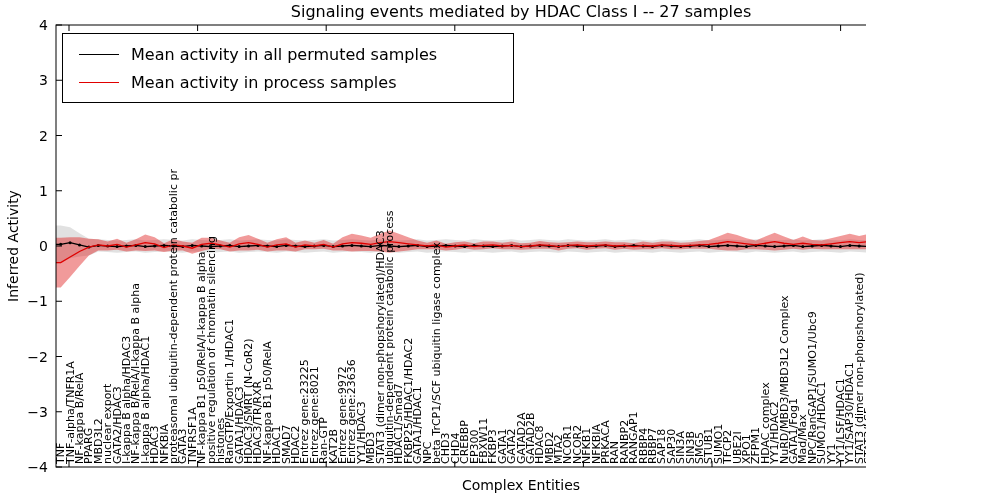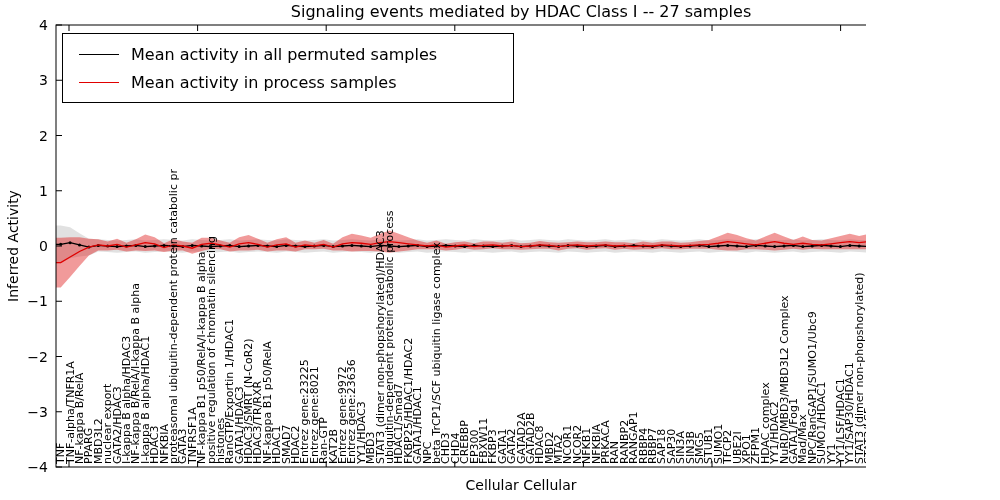--- a/index.html
+++ b/index.html
@@ -17,21 +17,21 @@
                margin:0 12px 0 6px;flex:0 0 auto;}
   .legend-label{font-size:16px;white-space:nowrap;}
   svg text{font-family:"DejaVu Sans",sans-serif;}
 </style>
 </head>
 <body>
 
 <div class="fig">
   <div class="title">Signaling events mediated by HDAC Class I -- 27 samples</div>
   <div class="ylabel">Inferred Activity</div>
-  <div class="xlabel">Cellular Cellular</div>
+  <div class="xlabel">Complex Entities</div>
 
   <svg id="plot-svg" width="1000" height="500" viewBox="0 0 1000 500">
       <polygon points="56,225.5575 60.696969696969695,225.5575 70.0909090909091,227.215 79.48484848484848,233.2925 88.87878787878788,238.8175 98.27272727272728,239.37 107.66666666666666,239.92249999999999 117.06060606060606,240.47500000000002 126.45454545454545,239.92249999999999 135.84848484848484,239.37 145.24242424242425,240.47500000000002 154.63636363636363,239.92249999999999 164.03030303030303,239.37 173.42424242424244,239.92249999999999 182.8181818181818,240.47500000000002 192.21212121212122,239.37 201.6060606060606,239.92249999999999 211,240.47500000000002 220.3939393939394,239.92249999999999 229.78787878787878,239.37 239.1818181818182,240.47500000000002 248.57575757575756,239.92249999999999 257.969696969697,239.37 267.3636363636364,239.92249999999999 276.75757575757575,240.47500000000002 286.1515151515151,239.37 295.5454545454545,239.92249999999999 304.93939393939394,240.47500000000002 314.3333333333333,239.92249999999999 323.72727272727275,239.37 333.1212121212121,240.47500000000002 342.5151515151515,239.92249999999999 351.90909090909093,239.37 361.3030303030303,239.92249999999999 370.6969696969697,240.47500000000002 380.09090909090907,239.37 389.4848484848485,239.92249999999999 398.8787878787879,240.47500000000002 408.27272727272725,239.92249999999999 417.6666666666667,239.37 427.06060606060606,240.47500000000002 436.45454545454544,239.92249999999999 445.8484848484849,239.37 455.24242424242425,239.92249999999999 464.6363636363636,240.47500000000002 474.030303030303,239.37 483.42424242424244,239.92249999999999 492.8181818181818,240.47500000000002 502.2121212121212,239.92249999999999 511.6060606060606,239.37 521,240.47500000000002 530.3939393939394,239.92249999999999 539.7878787878788,239.37 549.1818181818182,239.92249999999999 558.5757575757575,240.47500000000002 567.969696969697,239.37 577.3636363636364,239.92249999999999 586.7575757575758,240.47500000000002 596.1515151515151,239.92249999999999 605.5454545454545,239.37 614.939393939394,240.47500000000002 624.3333333333334,239.92249999999999 633.7272727272727,239.37 643.1212121212121,239.92249999999999 652.5151515151515,240.47500000000002 661.9090909090909,239.37 671.3030303030303,239.92249999999999 680.6969696969697,240.47500000000002 690.0909090909091,239.92249999999999 699.4848484848485,239.37 708.8787878787879,240.47500000000002 718.2727272727273,239.92249999999999 727.6666666666666,239.37 737.060606060606,239.92249999999999 746.4545454545455,240.47500000000002 755.8484848484849,239.37 765.2424242424242,239.92249999999999 774.6363636363636,240.47500000000002 784.030303030303,239.92249999999999 793.4242424242424,239.37 802.8181818181819,240.47500000000002 812.2121212121212,239.92249999999999 821.6060606060606,239.37 831,239.92249999999999 840.3939393939394,240.47500000000002 849.7878787878788,239.37 859.1818181818181,239.92249999999999 868.5757575757576,240.47500000000002 877.969696969697,239.92249999999999 887.3636363636364,239.37 896.7575757575758,240.47500000000002 906.1515151515151,239.92249999999999 915.5454545454545,239.37 924.939393939394,239.92249999999999 934.3333333333334,240.47500000000002 943.7272727272727,239.37 953.1212121212121,239.92249999999999 962.5151515151515,240.47500000000002 971.9090909090909,239.92249999999999 981.3030303030303,238.8175 986,238.8175 986,252.0775 981.3030303030303,252.0775 971.9090909090909,252.0775 962.5151515151515,252.63 953.1212121212121,252.0775 943.7272727272727,251.525 934.3333333333334,252.63 924.939393939394,252.0775 915.5454545454545,251.525 906.1515151515151,252.0775 896.7575757575758,252.63 887.3636363636364,251.525 877.969696969697,252.0775 868.5757575757576,252.63 859.1818181818181,252.0775 849.7878787878788,251.525 840.3939393939394,252.63 831,252.0775 821.6060606060606,251.525 812.2121212121212,252.0775 802.8181818181819,252.63 793.4242424242424,251.525 784.030303030303,252.0775 774.6363636363636,252.63 765.2424242424242,252.0775 755.8484848484849,251.525 746.4545454545455,252.63 737.060606060606,252.0775 727.6666666666666,251.525 718.2727272727273,252.0775 708.8787878787879,252.63 699.4848484848485,251.525 690.0909090909091,252.0775 680.6969696969697,252.63 671.3030303030303,252.0775 661.9090909090909,251.525 652.5151515151515,252.63 643.1212121212121,252.0775 633.7272727272727,251.525 624.3333333333334,252.0775 614.939393939394,252.63 605.5454545454545,251.525 596.1515151515151,252.0775 586.7575757575758,252.63 577.3636363636364,252.0775 567.969696969697,251.525 558.5757575757575,252.63 549.1818181818182,252.0775 539.7878787878788,251.525 530.3939393939394,252.0775 521,252.63 511.6060606060606,251.525 502.2121212121212,252.0775 492.8181818181818,252.63 483.42424242424244,252.0775 474.030303030303,251.525 464.6363636363636,252.63 455.24242424242425,252.0775 445.8484848484849,251.525 436.45454545454544,252.0775 427.06060606060606,252.63 417.6666666666667,251.525 408.27272727272725,252.0775 398.8787878787879,252.63 389.4848484848485,252.0775 380.09090909090907,251.525 370.6969696969697,252.63 361.3030303030303,252.0775 351.90909090909093,251.525 342.5151515151515,252.0775 333.1212121212121,252.63 323.72727272727275,251.525 314.3333333333333,252.0775 304.93939393939394,252.63 295.5454545454545,252.0775 286.1515151515151,251.525 276.75757575757575,252.63 267.3636363636364,252.0775 257.969696969697,251.525 248.57575757575756,252.0775 239.1818181818182,252.63 229.78787878787878,251.525 220.3939393939394,252.0775 211,252.63 201.6060606060606,252.0775 192.21212121212122,251.525 182.8181818181818,252.63 173.42424242424244,252.0775 164.03030303030303,251.525 154.63636363636363,252.0775 145.24242424242425,252.63 135.84848484848484,251.525 126.45454545454545,252.0775 117.06060606060606,252.63 107.66666666666666,252.0775 98.27272727272728,251.525 88.87878787878788,255.39249999999998 79.48484848484848,256.4975 70.0909090909091,258.155 60.696969696969695,263.1275 56,263.1275" fill="#c8c8c8" fill-opacity="0.55" stroke="none"></polygon>
       <polygon points="56,237.71249999999998 60.696969696969695,237.71249999999998 70.0909090909091,237.16 79.48484848484848,237.16 88.87878787878788,238.8175 98.27272727272728,239.37 107.66666666666666,241.57999999999998 117.06060606060606,238.8175 126.45454545454545,242.68500000000003 135.84848484848484,239.37 145.24242424242425,234.3975 154.63636363636363,237.16 164.03030303030303,243.2375 173.42424242424244,239.37 182.8181818181818,241.57999999999998 192.21212121212122,242.68500000000003 201.6060606060606,237.71249999999998 211,237.71249999999998 220.3939393939394,240.47500000000002 229.78787878787878,242.68500000000003 239.1818181818182,237.16 248.57575757575756,234.95 257.969696969697,238.8175 267.3636363636364,242.68500000000003 276.75757575757575,239.37 286.1515151515151,237.16 295.5454545454545,242.68500000000003 304.93939393939394,240.47500000000002 314.3333333333333,242.68500000000003 323.72727272727275,239.92249999999999 333.1212121212121,243.79 342.5151515151515,237.16 351.90909090909093,233.84500000000003 361.3030303030303,235.50249999999997 370.6969696969697,237.71249999999998 380.09090909090907,233.84500000000003 389.4848484848485,230.52999999999997 398.8787878787879,233.84500000000003 408.27272727272725,237.16 417.6666666666667,240.47500000000002 427.06060606060606,242.68500000000003 436.45454545454544,240.47500000000002 445.8484848484849,243.79 455.24242424242425,242.1325 464.6363636363636,241.57999999999998 474.030303030303,243.2375 483.42424242424244,241.57999999999998 492.8181818181818,241.57999999999998 502.2121212121212,242.68500000000003 511.6060606060606,241.57999999999998 521,243.2375 530.3939393939394,242.68500000000003 539.7878787878788,241.0275 549.1818181818182,242.1325 558.5757575757575,242.68500000000003 567.969696969697,242.1325 577.3636363636364,241.57999999999998 586.7575757575758,242.1325 596.1515151515151,242.1325 605.5454545454545,241.57999999999998 614.939393939394,242.1325 624.3333333333334,242.1325 633.7272727272727,243.2375 643.1212121212121,241.57999999999998 652.5151515151515,242.68500000000003 661.9090909090909,241.57999999999998 671.3030303030303,241.57999999999998 680.6969696969697,242.68500000000003 690.0909090909091,242.1325 699.4848484848485,241.0275 708.8787878787879,239.92249999999999 718.2727272727273,236.60750000000002 727.6666666666666,232.73999999999998 737.060606060606,234.95 746.4545454545455,238.26500000000001 755.8484848484849,240.47500000000002 765.2424242424242,236.60750000000002 774.6363636363636,232.73999999999998 784.030303030303,236.60750000000002 793.4242424242424,239.92249999999999 802.8181818181819,236.60750000000002 812.2121212121212,239.92249999999999 821.6060606060606,240.47500000000002 831,238.26500000000001 840.3939393939394,236.055 849.7878787878788,233.84500000000003 859.1818181818181,236.055 868.5757575757576,233.84500000000003 877.969696969697,231.63500000000002 887.3636363636364,235.50249999999997 896.7575757575758,237.71249999999998 906.1515151515151,233.84500000000003 915.5454545454545,236.055 924.939393939394,238.26500000000001 934.3333333333334,236.055 943.7272727272727,239.92249999999999 953.1212121212121,237.71249999999998 962.5151515151515,239.37 971.9090909090909,236.055 981.3030303030303,231.63500000000002 986,231.63500000000002 986,251.525 981.3030303030303,251.525 971.9090909090909,249.315 962.5151515151515,248.21 953.1212121212121,248.7625 943.7272727272727,248.7625 934.3333333333334,249.315 924.939393939394,249.315 915.5454545454545,249.315 906.1515151515151,249.315 896.7575757575758,248.7625 887.3636363636364,248.7625 877.969696969697,249.315 868.5757575757576,249.315 859.1818181818181,249.315 849.7878787878788,249.315 840.3939393939394,249.315 831,249.315 821.6060606060606,249.315 812.2121212121212,248.7625 802.8181818181819,249.86749999999998 793.4242424242424,248.7625 784.030303030303,249.86749999999998 774.6363636363636,250.42000000000002 765.2424242424242,249.86749999999998 755.8484848484849,249.315 746.4545454545455,249.315 737.060606060606,250.42000000000002 727.6666666666666,250.42000000000002 718.2727272727273,249.86749999999998 708.8787878787879,248.7625 699.4848484848485,248.7625 690.0909090909091,248.7625 680.6969696969697,249.315 671.3030303030303,249.315 661.9090909090909,248.21 652.5151515151515,249.315 643.1212121212121,249.315 633.7272727272727,249.86749999999998 624.3333333333334,248.7625 614.939393939394,249.86749999999998 605.5454545454545,248.21 596.1515151515151,248.7625 586.7575757575758,249.86749999999998 577.3636363636364,248.21 567.969696969697,248.7625 558.5757575757575,250.42000000000002 549.1818181818182,248.7625 539.7878787878788,248.7625 530.3939393939394,249.315 521,249.86749999999998 511.6060606060606,249.315 502.2121212121212,249.315 492.8181818181818,248.21 483.42424242424244,249.315 474.030303030303,249.86749999999998 464.6363636363636,248.21 455.24242424242425,249.86749999999998 445.8484848484849,250.42000000000002 436.45454545454544,249.315 427.06060606060606,249.315 417.6666666666667,249.315 408.27272727272725,250.42000000000002 398.8787878787879,251.525 389.4848484848485,252.63 380.09090909090907,251.525 370.6969696969697,250.9725 361.3030303030303,250.9725 351.90909090909093,251.525 342.5151515151515,250.42000000000002 333.1212121212121,250.42000000000002 323.72727272727275,248.7625 314.3333333333333,249.315 304.93939393939394,249.315 295.5454545454545,251.525 286.1515151515151,250.42000000000002 276.75757575757575,250.42000000000002 267.3636363636364,251.525 257.969696969697,249.86749999999998 248.57575757575756,250.42000000000002 239.1818181818182,250.42000000000002 229.78787878787878,251.525 220.3939393939394,249.315 211,248.7625 201.6060606060606,250.9725 192.21212121212122,253.735 182.8181818181818,250.42000000000002 173.42424242424244,250.42000000000002 164.03030303030303,252.0775 154.63636363636363,250.42000000000002 145.24242424242425,250.9725 135.84848484848484,250.42000000000002 126.45454545454545,251.525 117.06060606060606,249.86749999999998 107.66666666666666,250.42000000000002 98.27272727272728,250.42000000000002 88.87878787878788,255.39249999999998 79.48484848484848,265.89 70.0909090909091,276.94 60.696969696969695,287.4375 56,287.4375" fill="#e02020" fill-opacity="0.45" stroke="none"></polygon>
       <polyline points="56,244.34249999999997 60.696969696969695,244.34249999999997 70.0909090909091,242.68500000000003 79.48484848484848,244.895 88.87878787878788,247.105 98.27272727272728,245.44750000000002 107.66666666666666,246 117.06060606060606,246.55249999999998 126.45454545454545,246 135.84848484848484,245.44750000000002 145.24242424242425,246.55249999999998 154.63636363636363,246 164.03030303030303,245.44750000000002 173.42424242424244,246 182.8181818181818,246.55249999999998 192.21212121212122,245.44750000000002 201.6060606060606,246 211,246.55249999999998 220.3939393939394,246 229.78787878787878,245.44750000000002 239.1818181818182,246.55249999999998 248.57575757575756,246 257.969696969697,245.44750000000002 267.3636363636364,246 276.75757575757575,246.55249999999998 286.1515151515151,245.44750000000002 295.5454545454545,246 304.93939393939394,246.55249999999998 314.3333333333333,246 323.72727272727275,245.44750000000002 333.1212121212121,246.55249999999998 342.5151515151515,246 351.90909090909093,245.44750000000002 361.3030303030303,246 370.6969696969697,246.55249999999998 380.09090909090907,245.44750000000002 389.4848484848485,246 398.8787878787879,246.55249999999998 408.27272727272725,246 417.6666666666667,245.44750000000002 427.06060606060606,246.55249999999998 436.45454545454544,246 445.8484848484849,245.44750000000002 455.24242424242425,246 464.6363636363636,246.55249999999998 474.030303030303,245.44750000000002 483.42424242424244,246 492.8181818181818,246.55249999999998 502.2121212121212,246 511.6060606060606,245.44750000000002 521,246.55249999999998 530.3939393939394,246 539.7878787878788,245.44750000000002 549.1818181818182,246 558.5757575757575,246.55249999999998 567.969696969697,245.44750000000002 577.3636363636364,246 586.7575757575758,246.55249999999998 596.1515151515151,246 605.5454545454545,245.44750000000002 614.939393939394,246.55249999999998 624.3333333333334,246 633.7272727272727,245.44750000000002 643.1212121212121,246 652.5151515151515,246.55249999999998 661.9090909090909,245.44750000000002 671.3030303030303,246 680.6969696969697,246.55249999999998 690.0909090909091,246 699.4848484848485,245.44750000000002 708.8787878787879,246.55249999999998 718.2727272727273,246 727.6666666666666,245.44750000000002 737.060606060606,246 746.4545454545455,246.55249999999998 755.8484848484849,245.44750000000002 765.2424242424242,246 774.6363636363636,246.55249999999998 784.030303030303,246 793.4242424242424,245.44750000000002 802.8181818181819,246.55249999999998 812.2121212121212,246 821.6060606060606,245.44750000000002 831,246 840.3939393939394,246.55249999999998 849.7878787878788,245.44750000000002 859.1818181818181,246 868.5757575757576,246.55249999999998 877.969696969697,246 887.3636363636364,245.44750000000002 896.7575757575758,246.55249999999998 906.1515151515151,246 915.5454545454545,245.44750000000002 924.939393939394,246 934.3333333333334,246.55249999999998 943.7272727272727,245.44750000000002 953.1212121212121,246 962.5151515151515,246.55249999999998 971.9090909090909,246 981.3030303030303,245.44750000000002 986,245.44750000000002" fill="none" stroke="#000000" stroke-width="1.3"></polyline>
       <circle cx="60.696969696969695" cy="244.34249999999997" r="1.5" fill="#000000"></circle>
       <circle cx="70.0909090909091" cy="242.68500000000003" r="1.5" fill="#000000"></circle>
       <circle cx="79.48484848484848" cy="244.895" r="1.5" fill="#000000"></circle>
       <circle cx="88.87878787878788" cy="247.105" r="1.5" fill="#000000"></circle>
       <circle cx="98.27272727272728" cy="245.44750000000002" r="1.5" fill="#000000"></circle>

